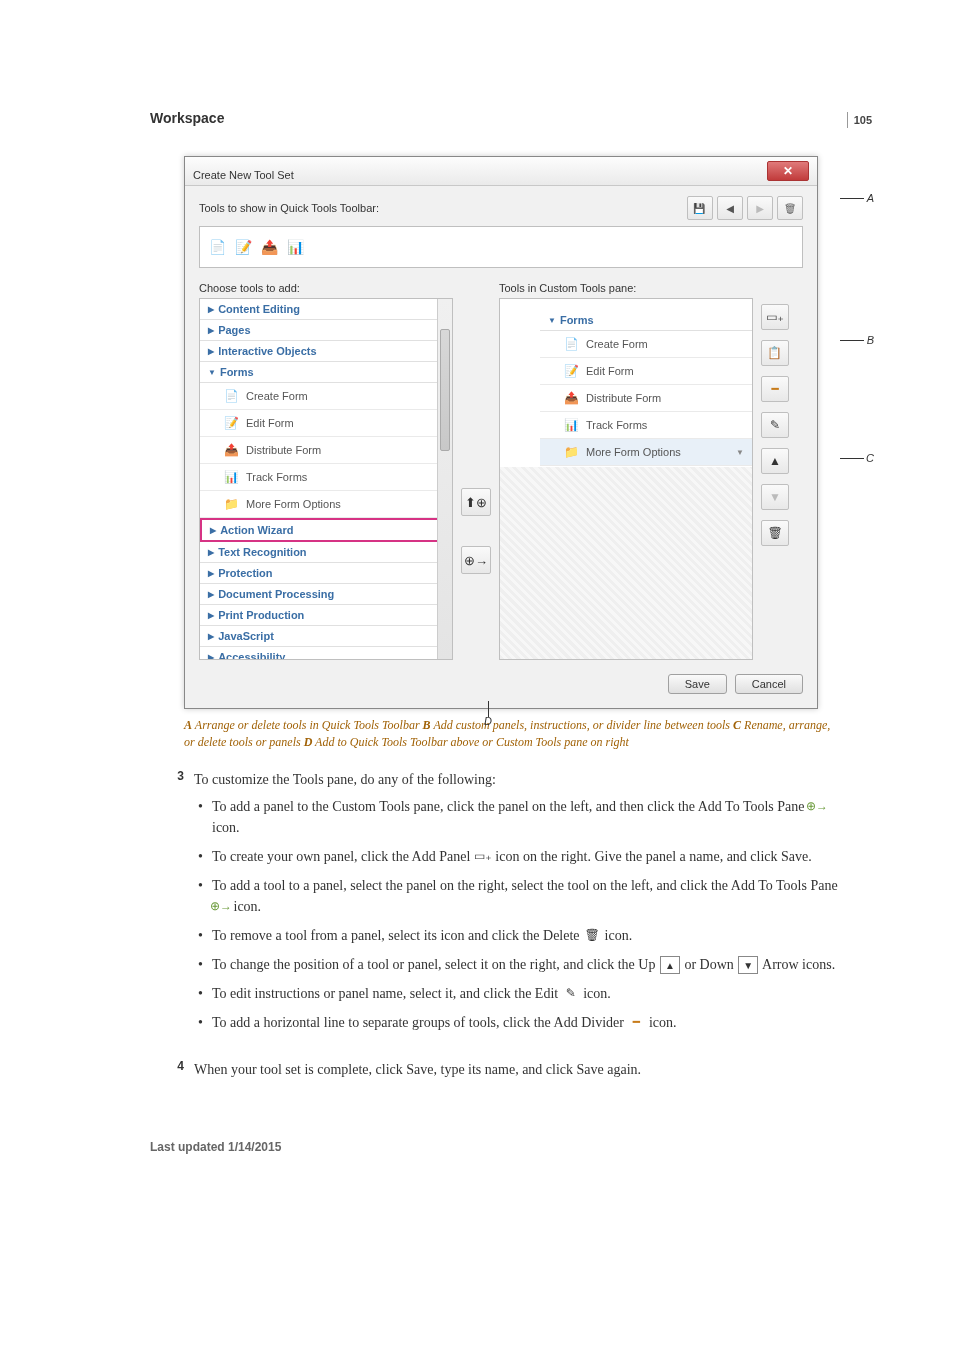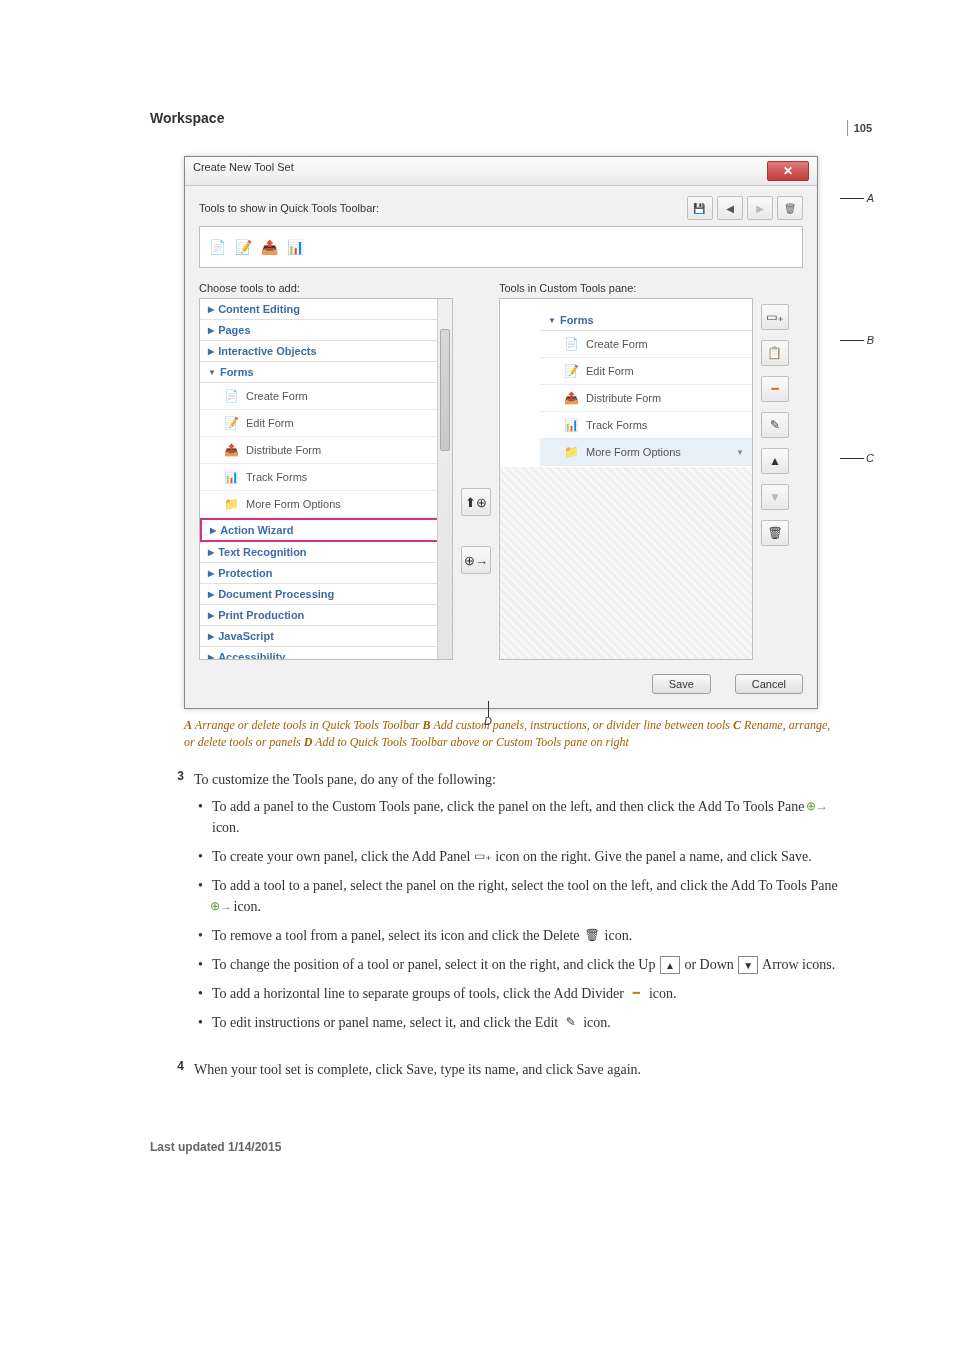--- a/index.html
+++ b/index.html
@@ -10,21 +10,21 @@
     background: #fff;
     width: 954px;
   }
   .page {
     padding: 110px 100px 40px 150px;
     position: relative;
   }
   .pagenum-box{
     position:absolute;
     right:82px;
-    top:120px;
+    top:112px;
     border-left:1px solid #999;
     padding:2px 0 2px 6px;
     font-family: Arial, sans-serif;
     font-size:11px;
     font-weight:bold;
     color:#444;
   }
   .section-head {
     font-family: Arial, sans-serif;
     font-size: 14px;
@@ -43,21 +43,21 @@
     font-family: "Segoe UI", Arial, sans-serif;
     font-size: 11px;
     color: #333;
   }
   .titlebar {
     background: linear-gradient(#fdfdfd,#eaeaea);
     border-bottom: 1px solid #c8c8c8;
     padding: 4px 8px;
     display:flex;
     justify-content: space-between;
-    align-items:flex-start;
+    align-items:flex-end;
   }
   .close-btn{
     background:#c94f4f;
     background: linear-gradient(#e07a7a,#c13b3b);
     color:#fff;
     border:1px solid #a33;
     border-radius:2px;
     width:40px;height:18px;
     display:flex;align-items:center;justify-content:center;
     font-weight:bold;
@@ -178,21 +178,21 @@
   }
   .side-btn{
     width:26px;height:24px;
     border:1px solid #bfbfbf;
     background:linear-gradient(#fafafa,#e8e8e8);
     border-radius:2px;
     display:flex;align-items:center;justify-content:center;
     font-size:12px;
   }
   .dlg-buttons{
-    display:flex;justify-content:flex-end;gap:24px;margin-top:14px;
+    display:flex;justify-content:flex-end;gap:8px;margin-top:14px;
   }
   .dlg-btn{
     border:1px solid #a0a0a0;
     background:linear-gradient(#fafafa,#e0e0e0);
     border-radius:3px;
     padding:3px 16px;
     font-size:11px;
   }
   .callout-label{
     font-family:"Myriad Pro", Arial, sans-serif;
@@ -487,28 +487,28 @@
           <span> icon.</span>
         </li>
         <li>
           <span>To change the position of a tool or panel, select it on the right, and click the Up </span>
           <span class="arrow-box">▲</span>
           <span> or Down </span>
           <span class="arrow-box">▼</span>
           <span> Arrow icons.</span>
         </li>
         <li>
+          <span>To edit instructions or panel name, select it, and click the Edit </span>
+          <span class="inline-icon">✎</span>
+          <span> icon.</span>
+        </li>
+        <li>
           <span>To add a horizontal line to separate groups of tools, click the Add Divider </span>
           <span class="inline-icon" style="color:#c77b1a">━</span>
           <span>icon.</span>
-        </li>
-        <li>
-          <span>To edit instructions or panel name, select it, and click the Edit </span>
-          <span class="inline-icon">✎</span>
-          <span> icon.</span>
         </li>
       </ul>
     </div>
   </div>
 
   <div class="step-row">
     <div class="step-num">4</div>
     <div class="step-body">When your tool set is complete, click Save, type its name, and click Save again.</div>
   </div>
 

